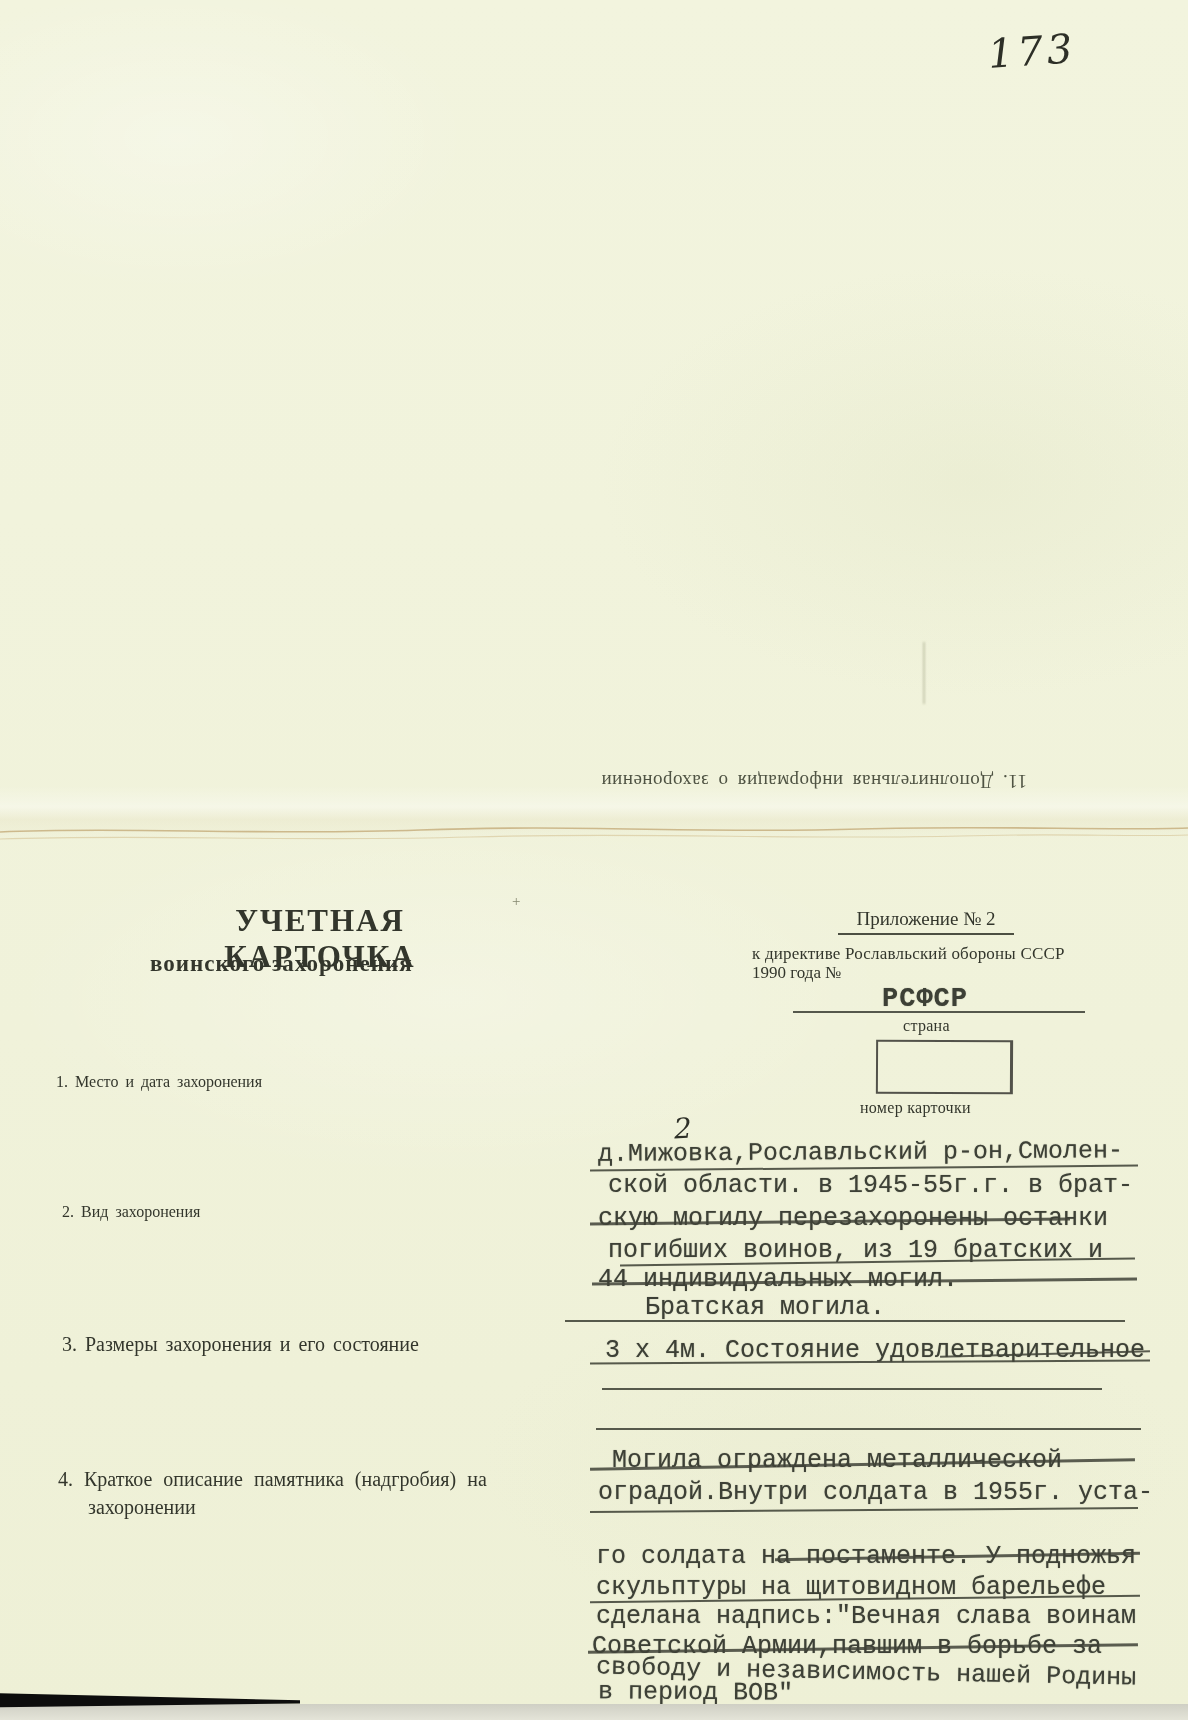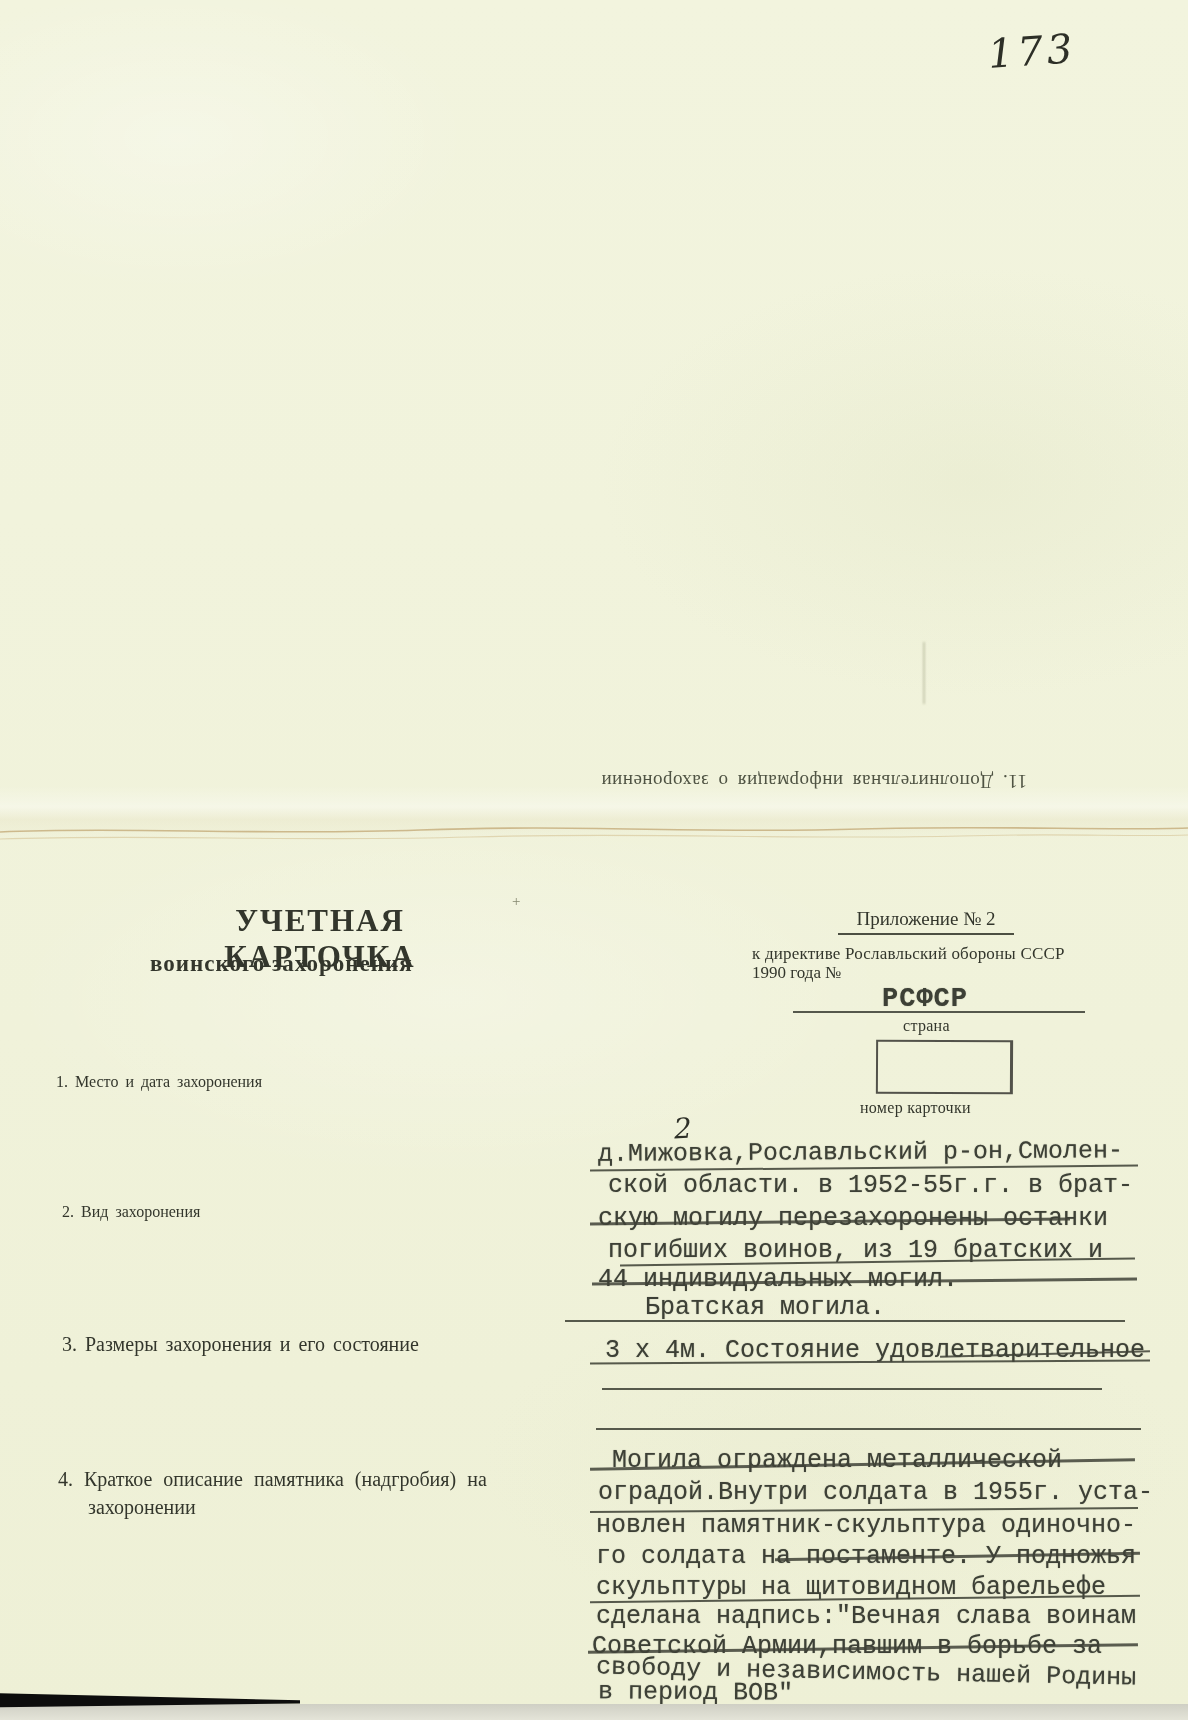--- a/index.html
+++ b/index.html
@@ -68,42 +68,41 @@
   <div class="abs serif" style="left:56px;top:1073px;font-size:16px;word-spacing:3px;">1. Место и дата захоронения</div>
   <div class="abs serif" style="left:62px;top:1203px;font-size:16px;word-spacing:3px;">2. Вид захоронения</div>
   <div class="abs serif" style="left:62px;top:1333px;font-size:20px;word-spacing:3px;">3. Размеры захоронения и его состояние</div>
   <div class="abs serif" style="left:58px;top:1468px;font-size:20px;word-spacing:6px;">4. Краткое описание памятника (надгробия) на</div>
   <div class="abs serif" style="left:88px;top:1496px;font-size:20px;">захоронении</div>
 
   <div class="abs hand" style="left:674px;top:1112px;font-size:28px;transform:rotate(-3deg);">2</div>
 
   <div class="typed" style="left:598px;top:1140px;transform:rotate(-.4deg);">д.Мижовка,Рославльский р-он,Смолен-</div>
   <div class="rule" style="left:590px;top:1167px;width:548px;transform:rotate(-.5deg);"></div>
-  <div class="typed" style="left:608px;top:1173px;">ской области. в 1952-55г.г. в брат-</div>
+  <div class="typed" style="left:608px;top:1173px;">ской области. в 1945-55г.г. в брат-</div>
   <div class="typed" style="left:598px;top:1206px;">скую могилу перезахоронены останки</div>
   <div class="strike" style="left:590px;top:1220px;width:480px;transform:rotate(-.6deg);"></div>
   <div class="typed" style="left:608px;top:1238px;">погибших воинов, из 19 братских и</div>
   <div class="rule" style="left:620px;top:1261px;width:515px;transform:rotate(-.8deg);"></div>
   <div class="typed" style="left:598px;top:1267px;">44 индивидуальных могил.</div>
   <div class="strike" style="left:592px;top:1280px;width:545px;transform:rotate(-.5deg);"></div>
 
   <div class="typed" style="left:645px;top:1295px;">Братская могила.</div>
   <div class="rule" style="left:565px;top:1320px;width:560px;"></div>
 
   <div class="typed" style="left:605px;top:1338px;">3 х 4м. Состояние удовлетварительное</div>
   <div class="rule" style="left:590px;top:1361px;width:560px;transform:rotate(-.3deg);"></div>
   <div class="strike" style="left:940px;top:1353px;width:210px;height:2px;transform:rotate(-1.5deg);"></div>
   <div class="rule" style="left:602px;top:1388px;width:500px;"></div>
   <div class="rule" style="left:596px;top:1428px;width:545px;"></div>
 
   <div class="typed" style="left:612px;top:1448px;">Могила ограждена металлической</div>
   <div class="strike" style="left:590px;top:1463px;width:545px;transform:rotate(-1deg);"></div>
   <div class="typed" style="left:598px;top:1480px;">оградой.Внутри солдата в 1955г. уста-</div>
   <div class="rule" style="left:590px;top:1509px;width:548px;transform:rotate(-.4deg);"></div>
-  <div class="typed" style="left:596px;top:1513px;">новлен памятник-скульптура одиночно-</div>
   <div class="typed" style="left:596px;top:1544px;">го солдата на постаменте. У подножья</div>
   <div class="strike" style="left:775px;top:1555px;width:365px;transform:rotate(-1deg);"></div>
   <div class="typed" style="left:596px;top:1575px;">скульптуры на щитовидном барельефе</div>
   <div class="rule" style="left:590px;top:1598px;width:550px;transform:rotate(-.7deg);"></div>
   <div class="typed" style="left:596px;top:1604px;">сделана надпись:"Вечная слава воинам</div>
   <div class="typed" style="left:592px;top:1634px;">Советской Армии,павшим в борьбе за</div>
   <div class="strike" style="left:588px;top:1647px;width:550px;transform:rotate(-.8deg);"></div>
   <div class="typed" style="left:596px;top:1660px;transform:rotate(1.2deg);">свободу и независимость нашей Родины</div>
   <div class="typed" style="left:598px;top:1680px;transform:rotate(.5deg);">в период ВОВ"</div>
 

